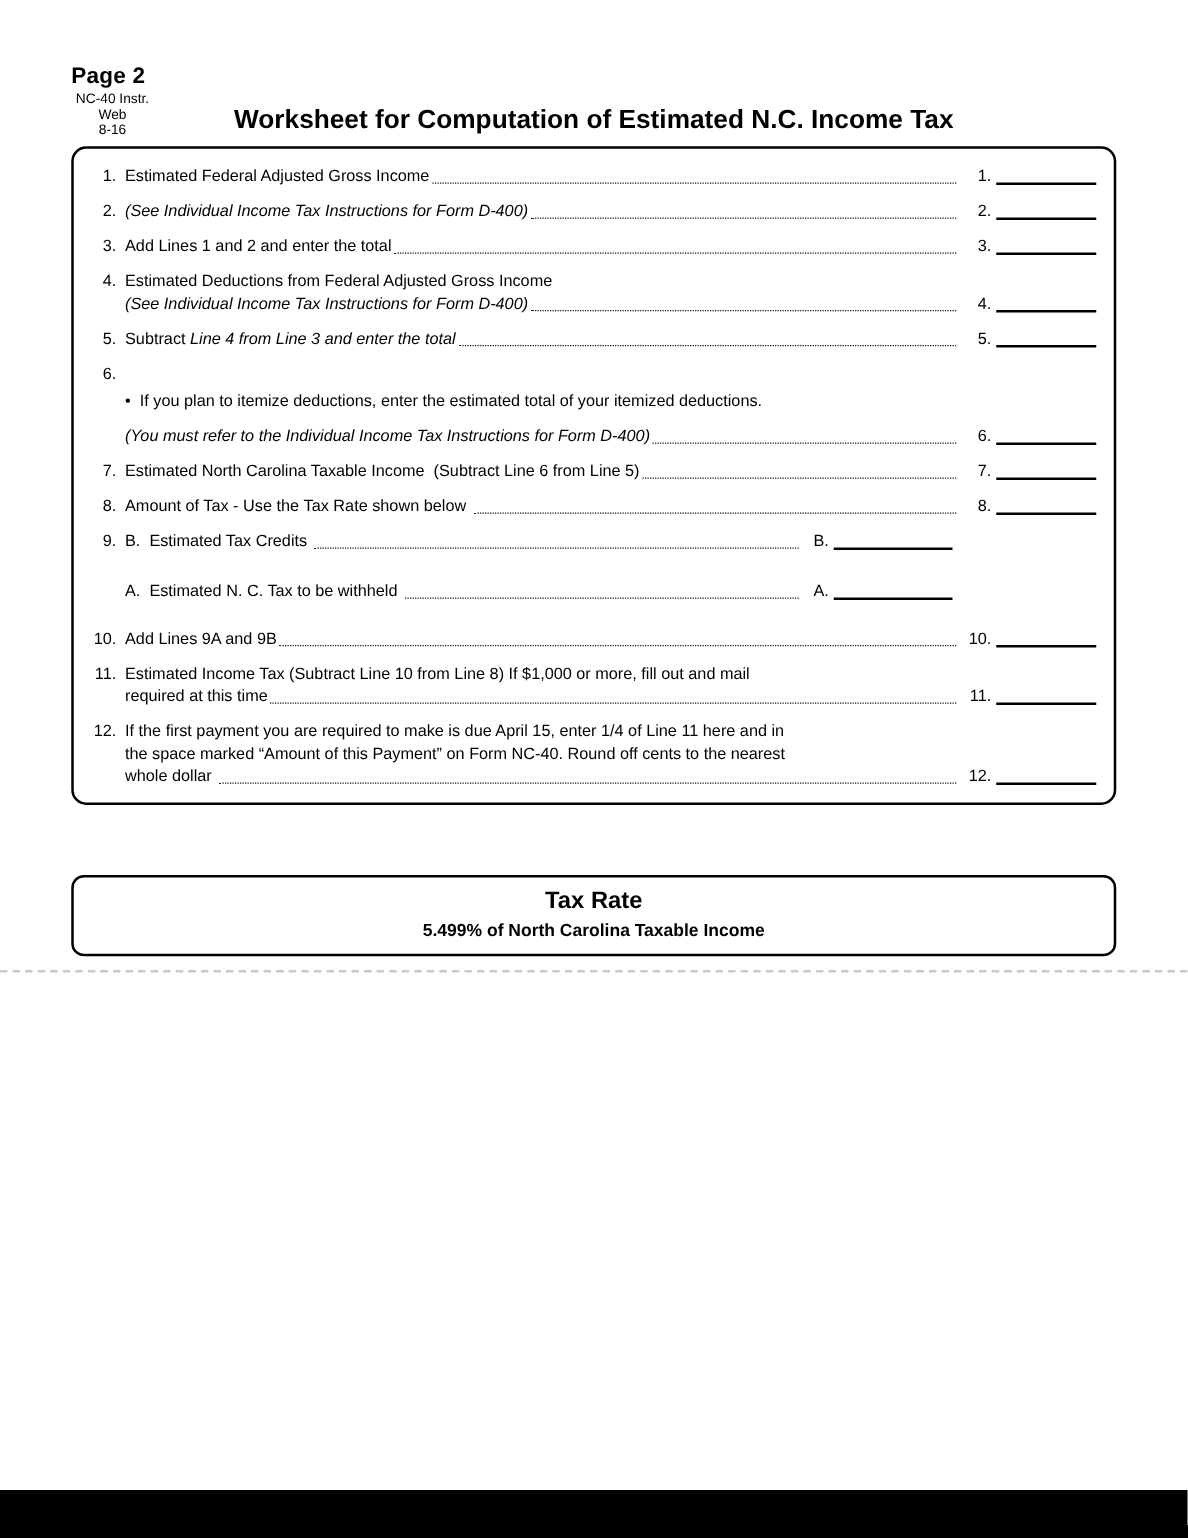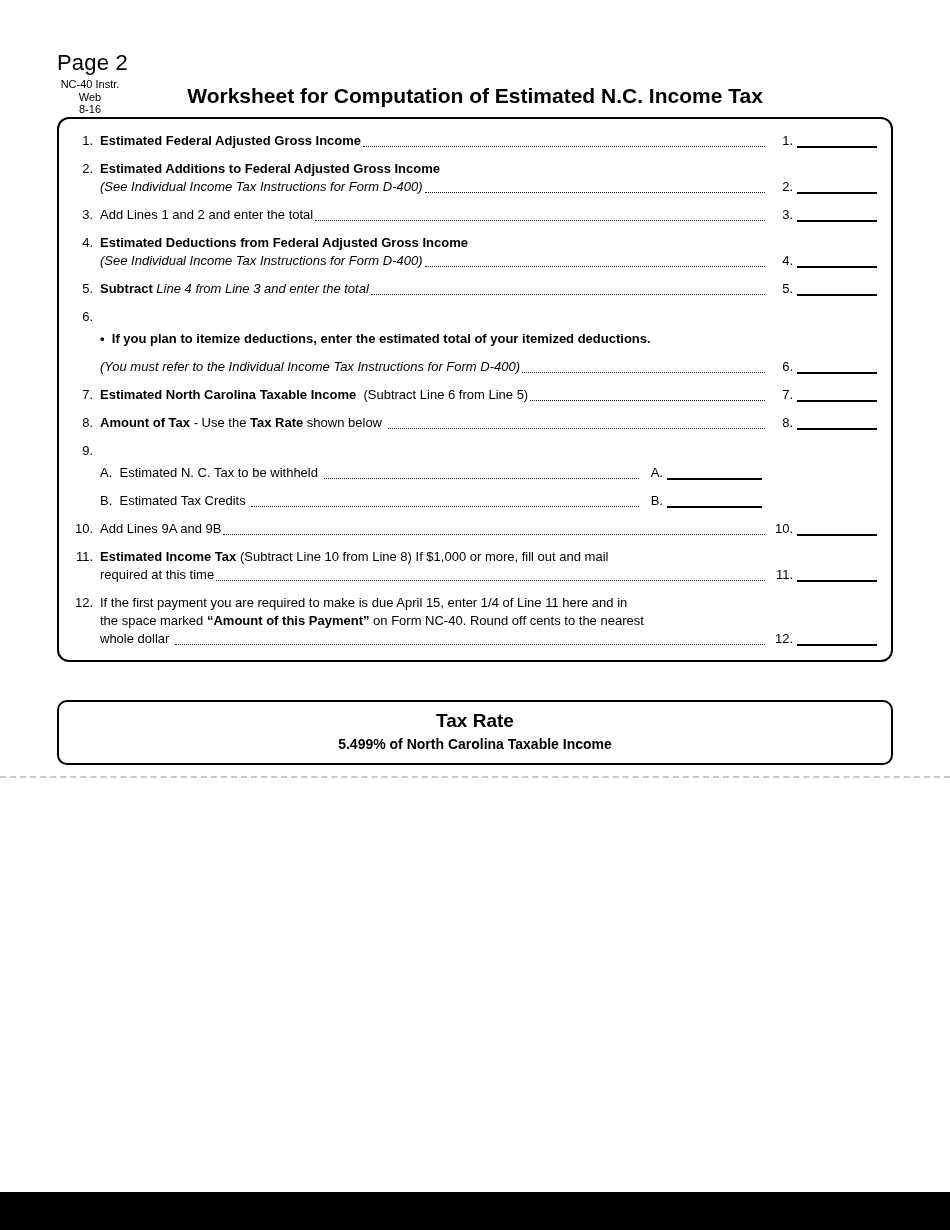--- a/index.html
+++ b/index.html
@@ -2,37 +2,37 @@
 <html><head>
 <meta charset="utf-8">
 <style>
   * { margin:0; padding:0; box-sizing:border-box; }
   html, body { background:#ffffff; }
   body {
     width:950px; height:1230px; position:relative; overflow:hidden;
     font-family:"Liberation Sans","DejaVu Sans",sans-serif; color:#000;
   }
   .hdr-left { position:absolute; left:57px; top:50px; }
-  .page-label { font-size:22px; font-weight:400; letter-spacing:0.2px; }
+  .page-label { font-size:18px; font-weight:700; letter-spacing:0.2px; }
   .form-id { width:66px; text-align:center; font-size:11px; line-height:12.5px; margin-top:2px; }
   .title { position:absolute; top:84px; left:0; width:950px; text-align:center; font-weight:700; font-size:21px; }
 
   .main-box {
     position:absolute; left:57px; top:117px; width:836px;
     border:2px solid #000; border-radius:12px;
     padding:13px 14px 12px 10px; font-size:13px;
   }
   .item { display:flex; margin-bottom:10px; }
   .item:last-child { margin-bottom:0; }
   .num { width:24px; min-width:24px; text-align:right; margin-right:7px; line-height:18px; }
   .content { flex:1; min-width:0; }
   .row { display:flex; line-height:18px; }
   .row.mb { margin-bottom:10px;margin-top:22px; }
   .seg { white-space:pre; }
-  .b { font-weight:700;text-align:right; }
+  .b { font-weight:400;text-align:right; }
   .i { font-style:italic; }
   .leader { flex:1; min-width:14px; border-bottom:1.5px dotted #1a1a1a; margin:0 2px 3px 2px; }
   .ref { width:26px; min-width:26px; text-align:right; line-height:18px; }
   .subref { width:22px; min-width:22px; text-align:right; line-height:18px; }
   .blank { width:80px; min-width:80px; border-bottom:2px solid #000; margin:0 0 2px 4px; }
   .blank.sm { width:95px; min-width:95px; }
   .short { margin-right:115px; }
 
   .trbox {
     position:absolute; left:57px; top:700px; width:836px;
@@ -70,23 +70,20 @@
         <span class="ref seg">1.</span>
         <span class="blank"></span>
       </div>
     </div>
   </div>
 
   <div class="item">
     <div class="num seg">2.</div>
     <div class="content">
       <div class="row">
-        <span class="seg b">Estimated Additions to Federal Adjusted Gross Income</span>
-      </div>
-      <div class="row">
         <span class="seg i">(See Individual Income Tax Instructions for Form D-400)</span>
         <span class="leader"></span>
         <span class="ref seg">2.</span>
         <span class="blank"></span>
       </div>
     </div>
   </div>
 
   <div class="item">
     <div class="num seg">3.</div>
@@ -167,30 +164,30 @@
         <span class="leader"></span>
         <span class="ref seg">8.</span>
         <span class="blank"></span>
       </div>
     </div>
   </div>
 
   <div class="item">
     <div class="num seg">9.</div>
     <div class="content">
+      <div class="row short">
+        <span class="seg">B.  Estimated Tax Credits </span>
+        <span class="leader"></span>
+        <span class="subref seg">B.</span>
+        <span class="blank sm"></span>
+      </div>
       <div class="row mb short">
         <span class="seg">A.  Estimated N. C. Tax to be withheld </span>
         <span class="leader"></span>
         <span class="subref seg">A.</span>
-        <span class="blank sm"></span>
-      </div>
-      <div class="row short">
-        <span class="seg">B.  Estimated Tax Credits </span>
-        <span class="leader"></span>
-        <span class="subref seg">B.</span>
         <span class="blank sm"></span>
       </div>
     </div>
   </div>
 
   <div class="item">
     <div class="num seg">10.</div>
     <div class="content">
       <div class="row">
         <span class="seg">Add Lines 9A and 9B</span>

